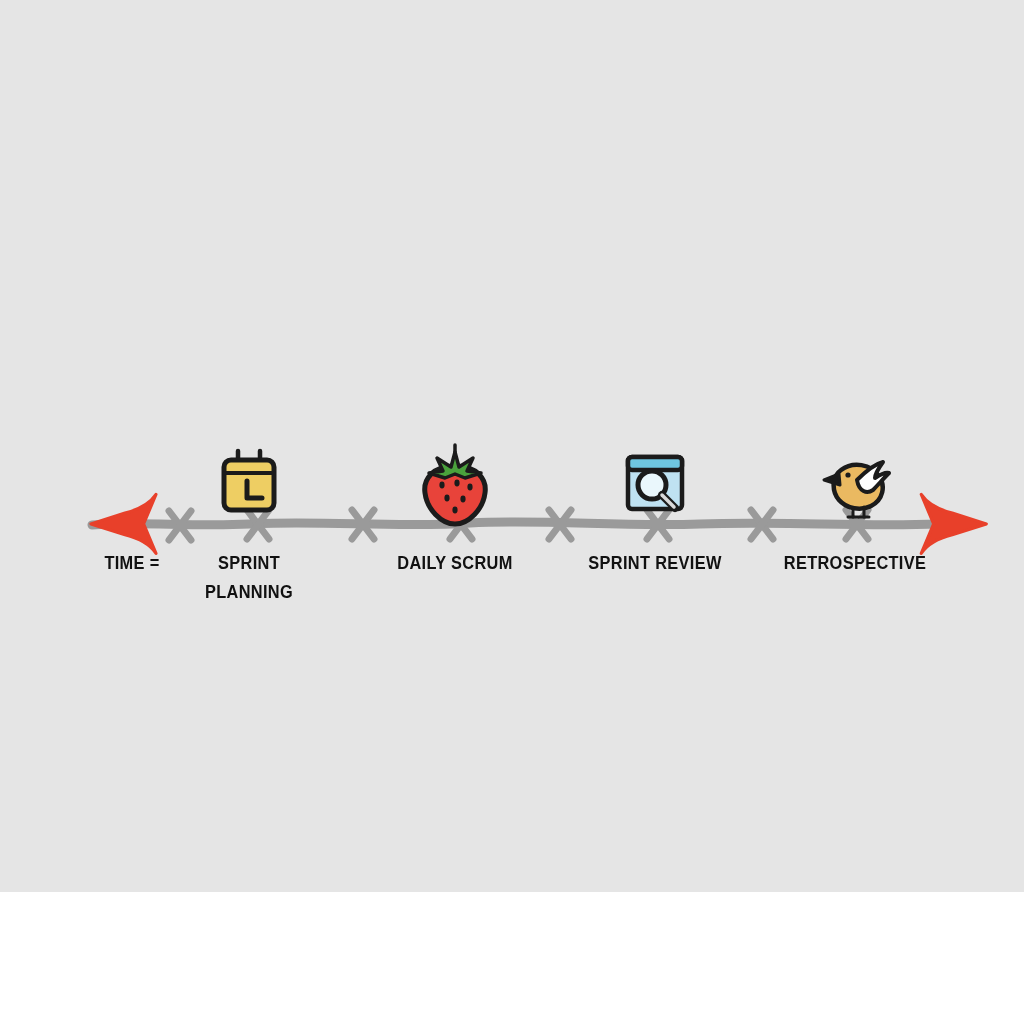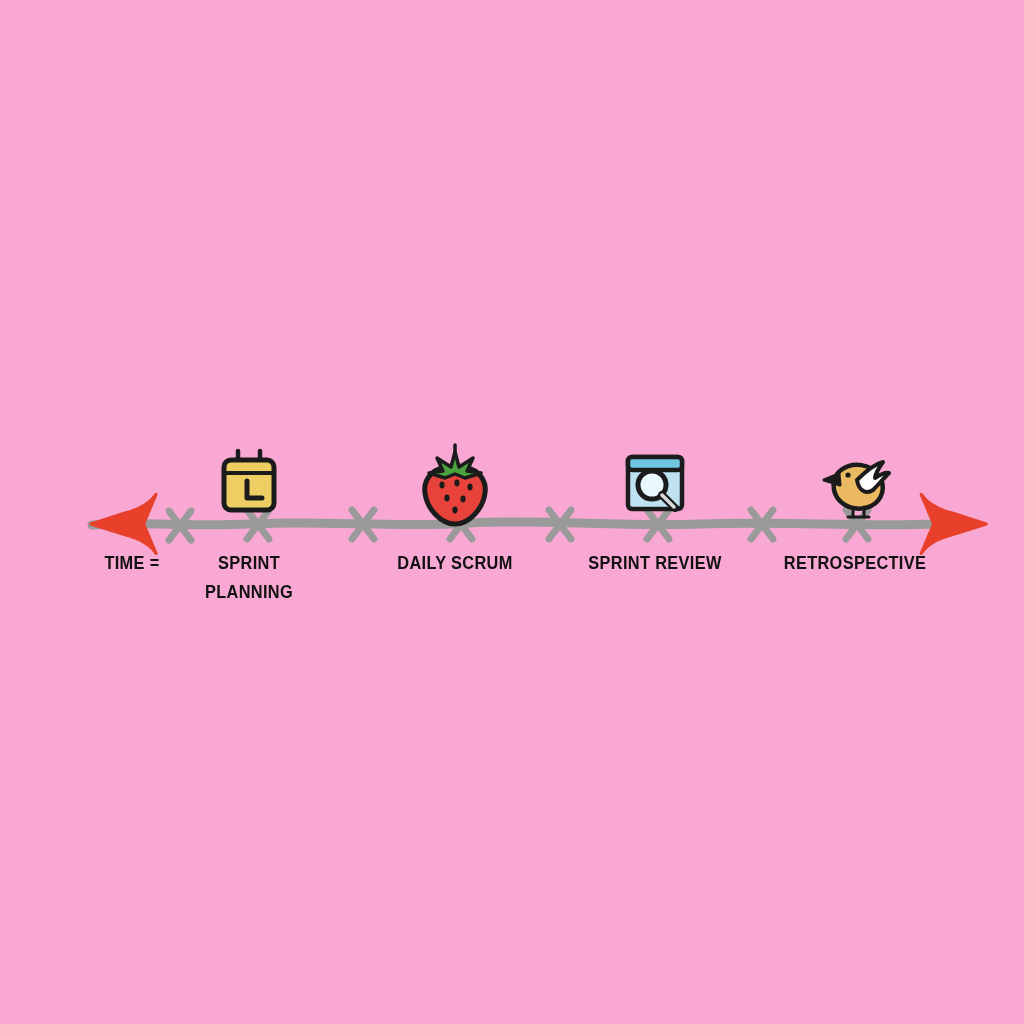--- a/index.html
+++ b/index.html
@@ -10,22 +10,22 @@
   }
   body {
     width: 1024px;
     height: 1024px;
     overflow: hidden;
     font-family: "Liberation Sans", "DejaVu Sans", sans-serif;
   }
   #canvas {
     position: relative;
     width: 1024px;
-    height: 1024px;
-    background: #f9a8d4;
+    height: 892px;
+    background: #e5e5e5;
   }
   #timeline-svg {
     position: absolute;
     left: 0;
     top: 0;
     width: 1024px;
     height: 1024px;
   }
   .label {
     position: absolute;

